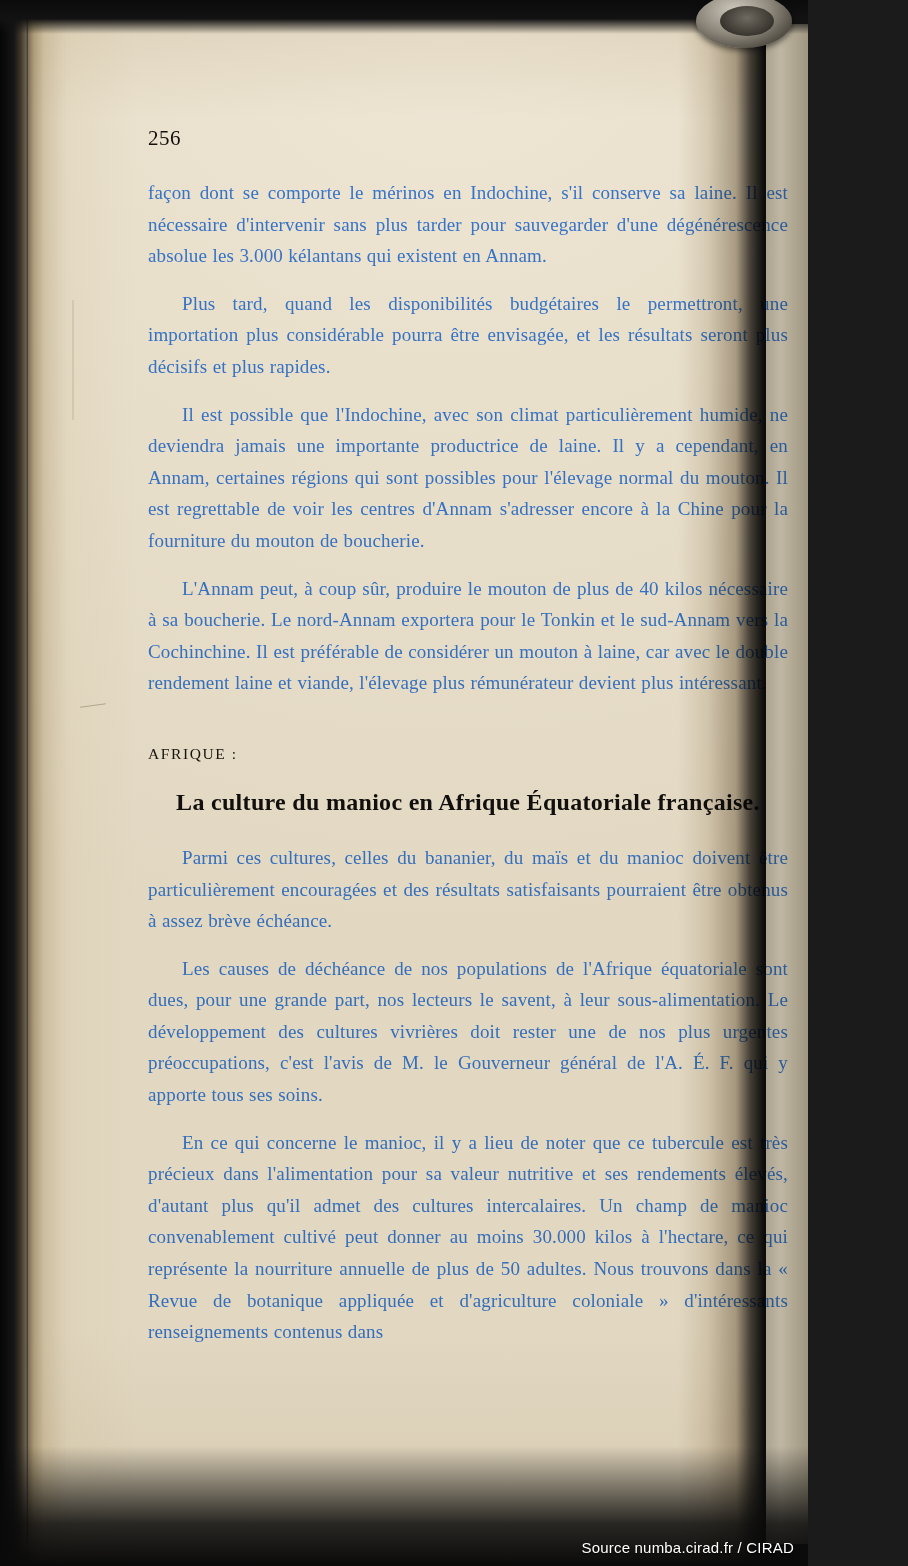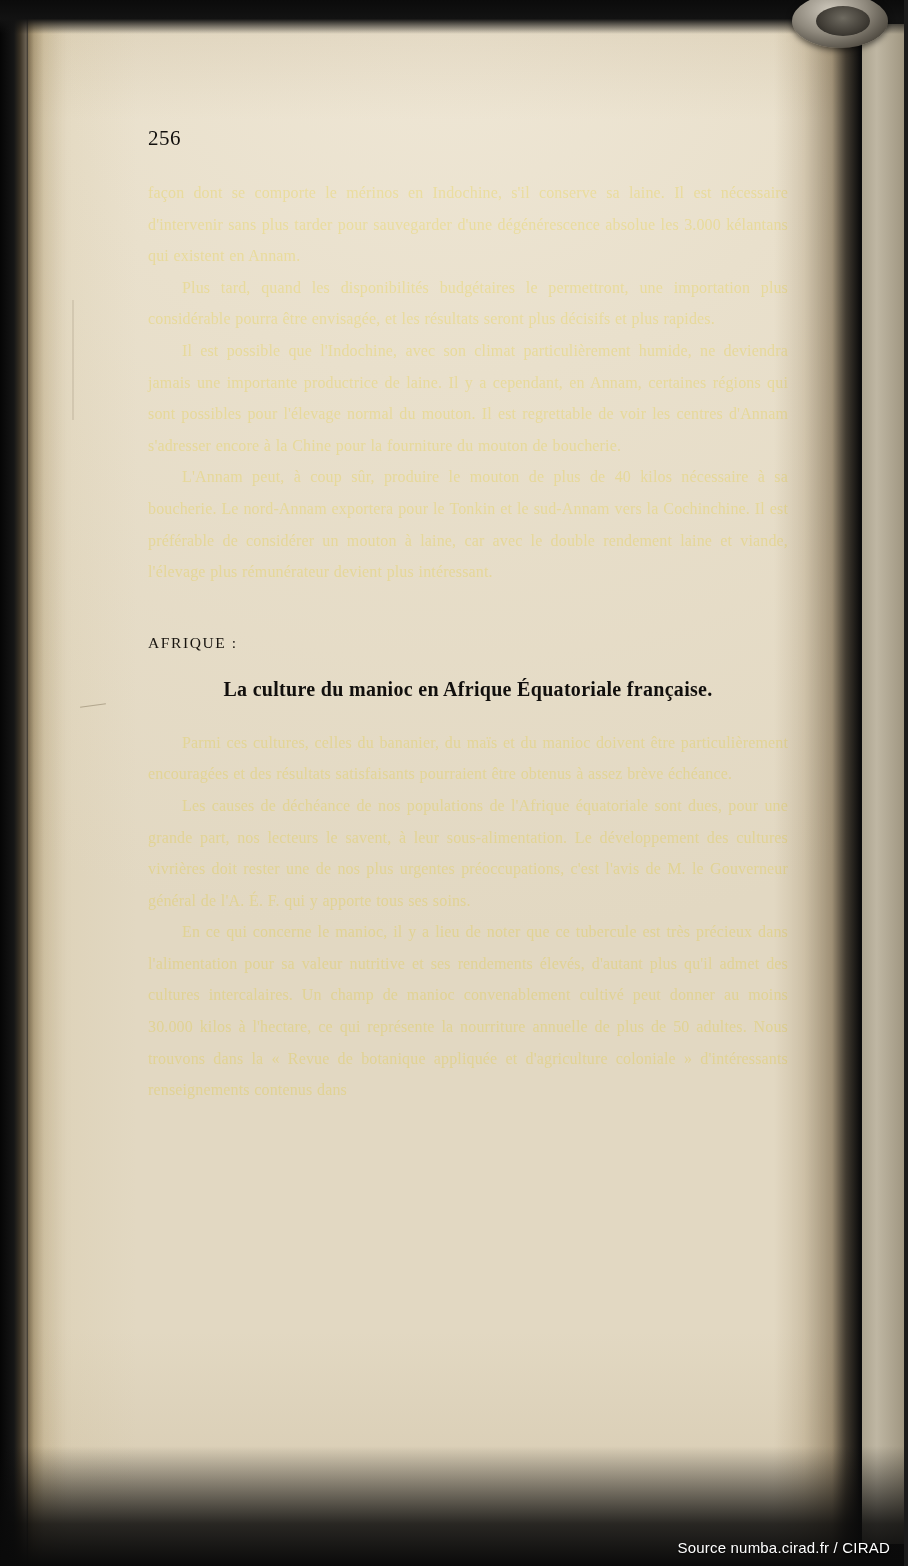--- a/index.html
+++ b/index.html
@@ -10,21 +10,21 @@
   body {
     width: 908px;
     height: 1566px;
     overflow: hidden;
     font-family: "Liberation Serif", serif;
   }
 
   
   .scan {
     position: relative;
-    width: 904px;
+    width: 808px;
     height: 1566px;
     background: #0d0d0e;
     overflow: hidden;
   }
 
   
   .scan::before {
     content: "";
     position: absolute;
     inset: 0;
@@ -171,41 +171,41 @@
   .running-head {
     font-family: "Liberation Serif", serif;
     font-size: 16.5px;
     letter-spacing: 1.3px;
     color: #17140f;
     text-transform: uppercase;
     white-space: nowrap;
   }
 
   p.body {
-    margin: 0 0 0 0;
-    font-size: 16px;
+    margin: 16px 0 0 0;
+    font-size: 19px;
     line-height: 31.6px;
     text-align: justify;
     text-indent: 34px;
     letter-spacing: 0.15px;
     word-spacing: 0.5px;
-    color: #fef9c3;
+    color: #3b82f6;
   }
   p.body.no-indent { text-indent: 0; }
 
   .section-kicker {
     margin: 46px 0 26px 0;
     font-size: 15.5px;
     letter-spacing: 1.6px;
     font-weight: normal;
     color: #1a1713;
   }
   .article-title {
     margin: 0 0 26px 0;
-    font-size: 20px;
+    font-size: 24px;
     font-weight: bold;
     letter-spacing: 0.3px;
     text-align: center;
     color: #131110;
   }
 
   
   .text-col { mix-blend-mode: multiply; }
 
   

